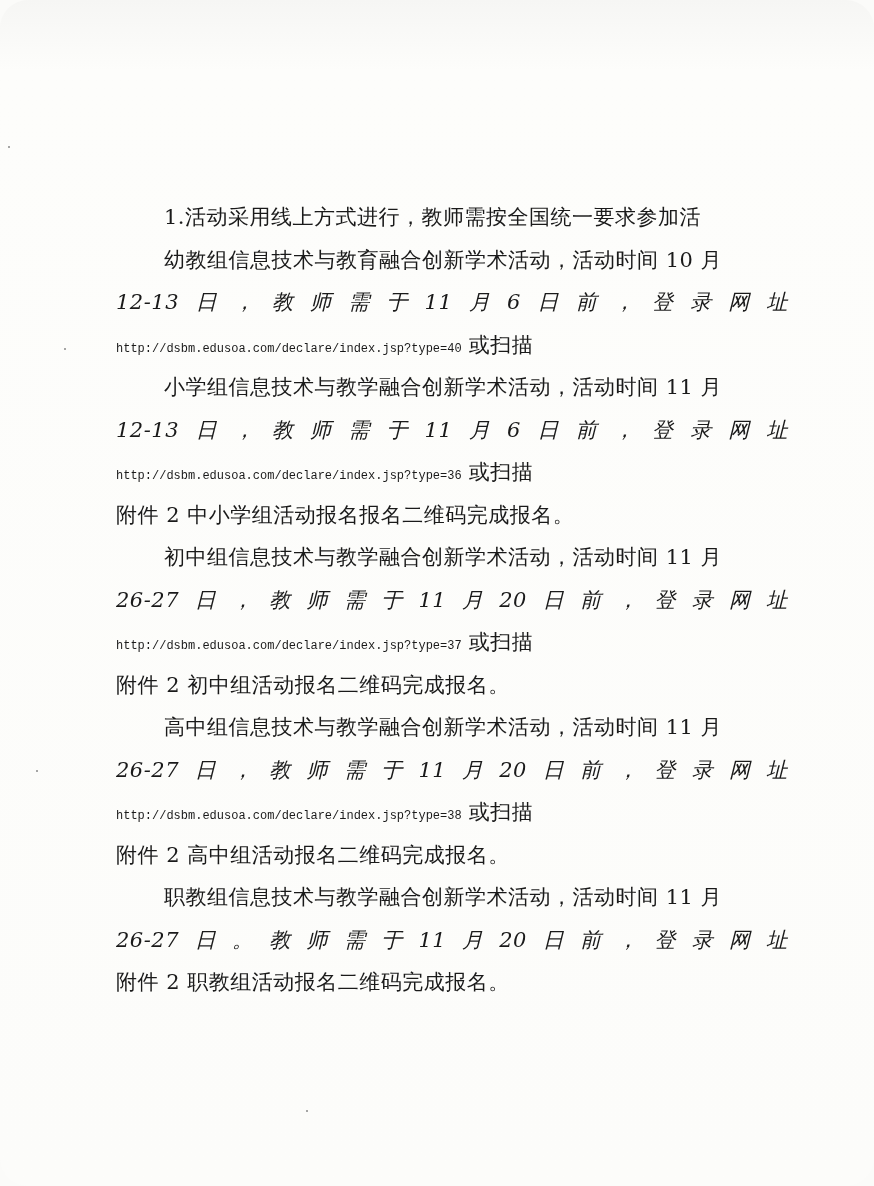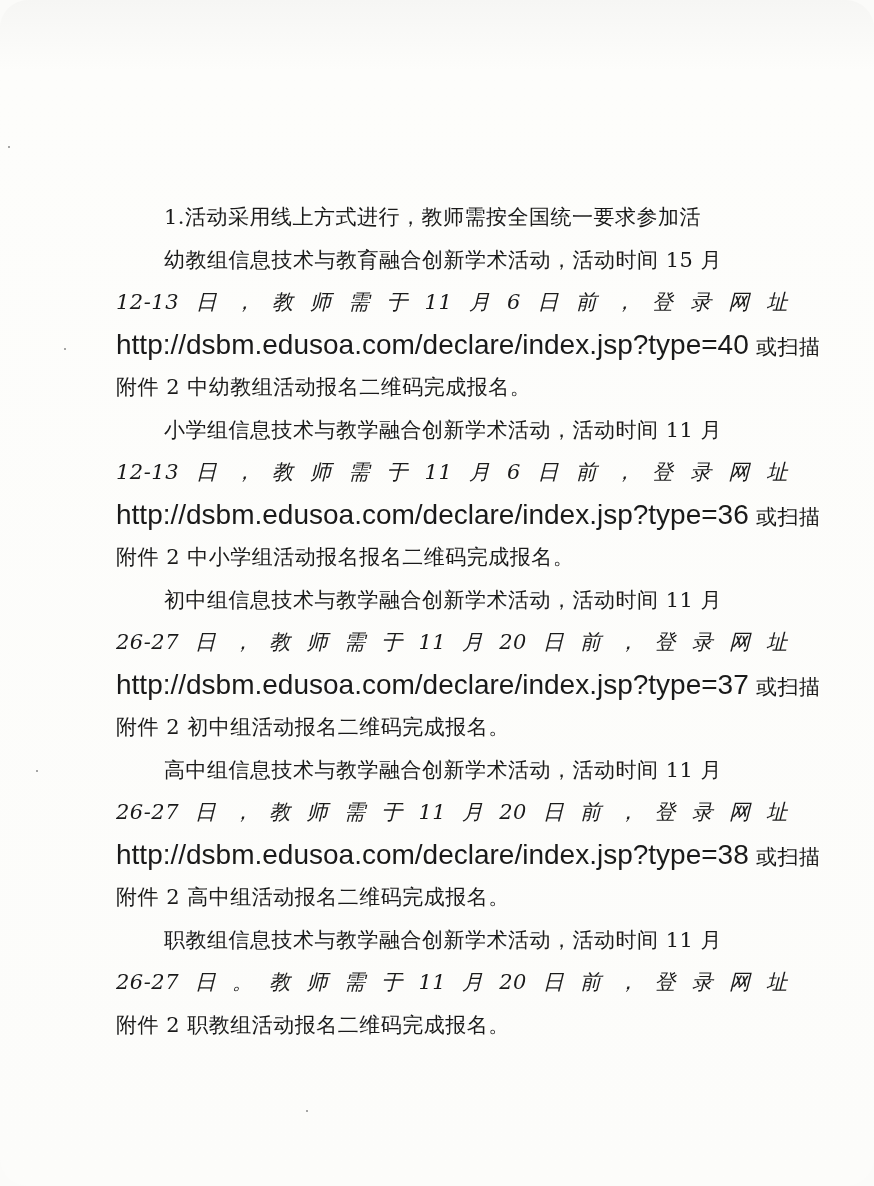--- a/index.html
+++ b/index.html
@@ -40,22 +40,22 @@
     }
     .line.justify {
       display: flex;
       justify-content: space-between;
       font-style: italic;
     }
     .line.justify span.tok {
       display: inline-block;
     }
     .url {
-      font-family: Liberation Sans, sans-serif;
-      font-size: 28px;
+      font-family: Liberation Mono, monospace;
+      font-size: 12px;
       letter-spacing: 0;
     }
     .para { margin: 0; }
     .speck {
       position: absolute;
       width: 2px; height: 2px;
       background: #888;
       border-radius: 50%;
     }
   </style>
@@ -68,21 +68,21 @@
   <div class="speck" style="left:36px;top:770px;"></div>
   <div class="speck" style="left:306px;top:1110px;"></div>
 
   <div class="text-block">
 
     <div class="para">
       <div class="line indent">1.活动采用线上方式进行，教师需按全国统一要求参加活</div>
     </div>
 
     <div class="para">
-      <div class="line indent">幼教组信息技术与教育融合创新学术活动，活动时间 15 月</div>
+      <div class="line indent">幼教组信息技术与教育融合创新学术活动，活动时间 10 月</div>
       <div class="line justify">
           <span class="tok">12-13</span>
           <span class="tok">日</span>
           <span class="tok">，</span>
           <span class="tok">教</span>
           <span class="tok">师</span>
           <span class="tok">需</span>
           <span class="tok">于</span>
           <span class="tok">11</span>
           <span class="tok">月</span>
@@ -91,21 +91,20 @@
           <span class="tok">前</span>
           <span class="tok">，</span>
           <span class="tok">登</span>
           <span class="tok">录</span>
           <span class="tok">网</span>
           <span class="tok">址</span>
         </div>
       <div class="line">
         <span class="url">http://dsbm.edusoa.com/declare/index.jsp?type=40</span><span> 或扫描</span>
       </div>
-      <div class="line">附件 2 中幼教组活动报名二维码完成报名。</div>
     </div>
 
     <div class="para">
       <div class="line indent">小学组信息技术与教学融合创新学术活动，活动时间 11 月</div>
       <div class="line justify">
           <span class="tok">12-13</span>
           <span class="tok">日</span>
           <span class="tok">，</span>
           <span class="tok">教</span>
           <span class="tok">师</span>

